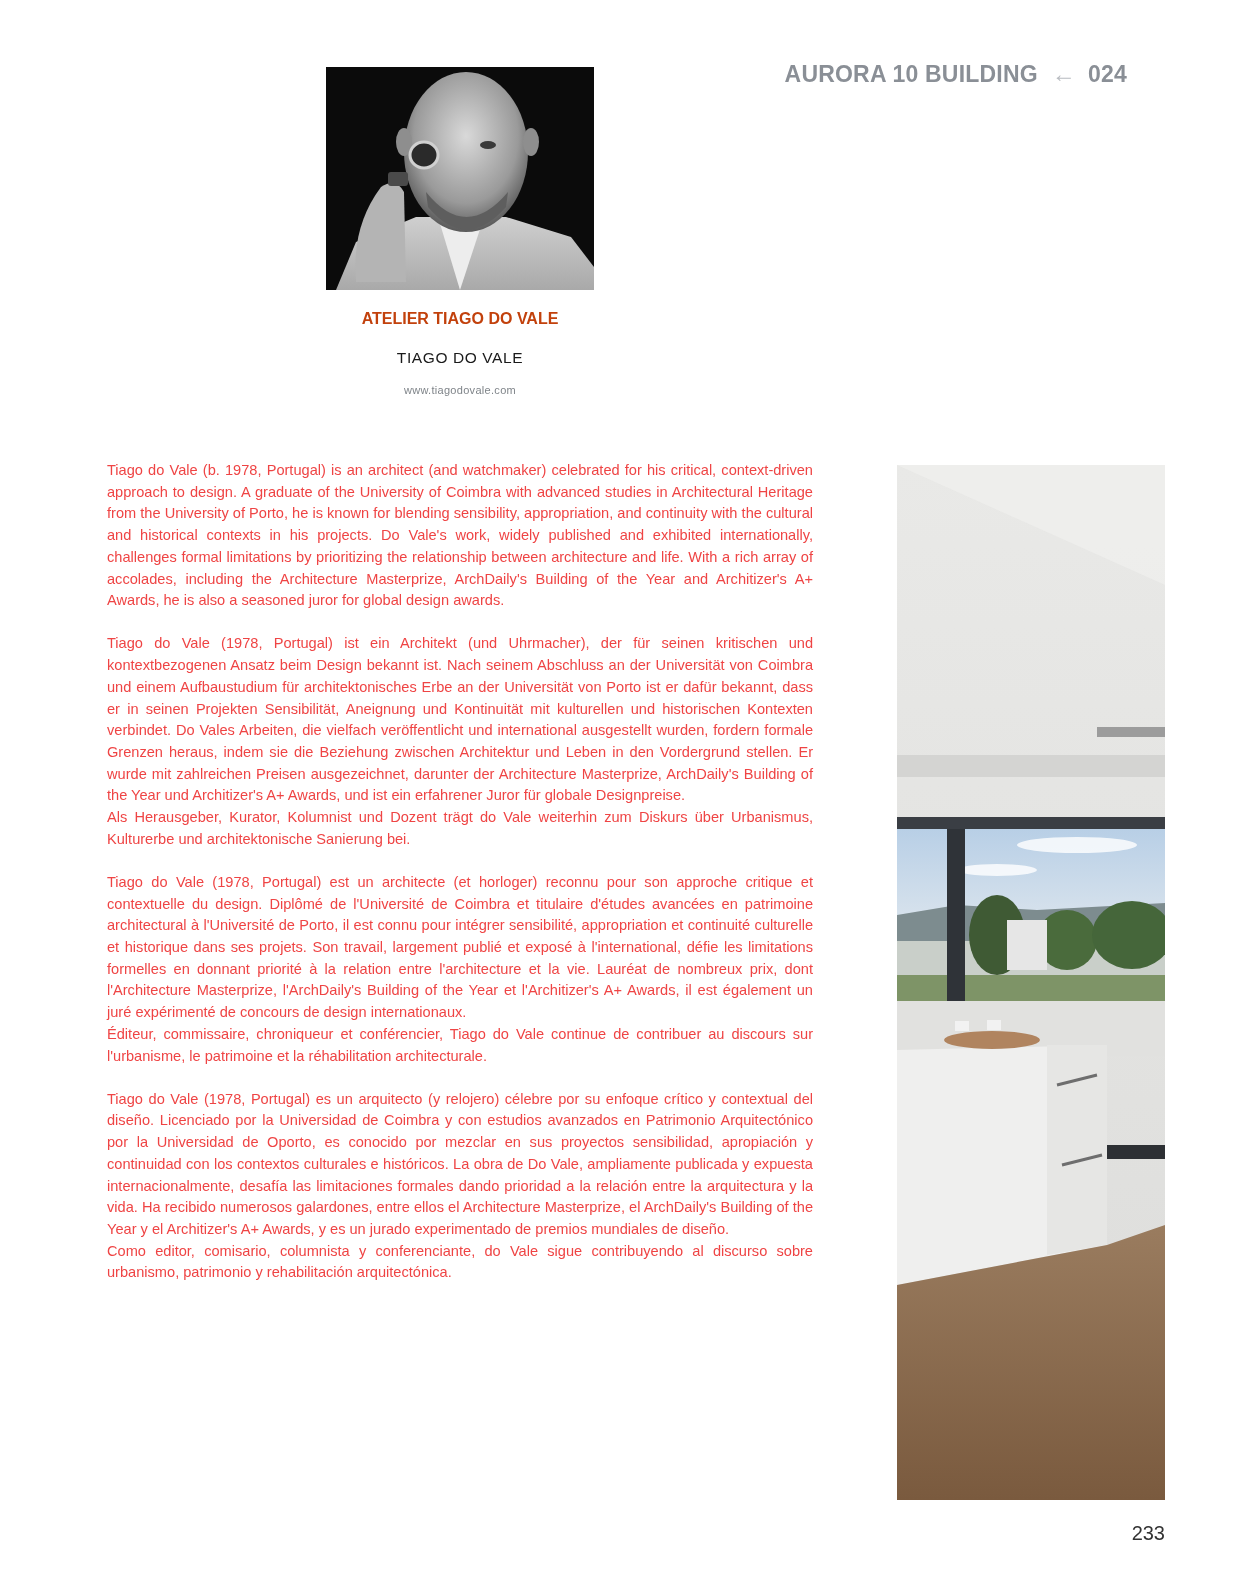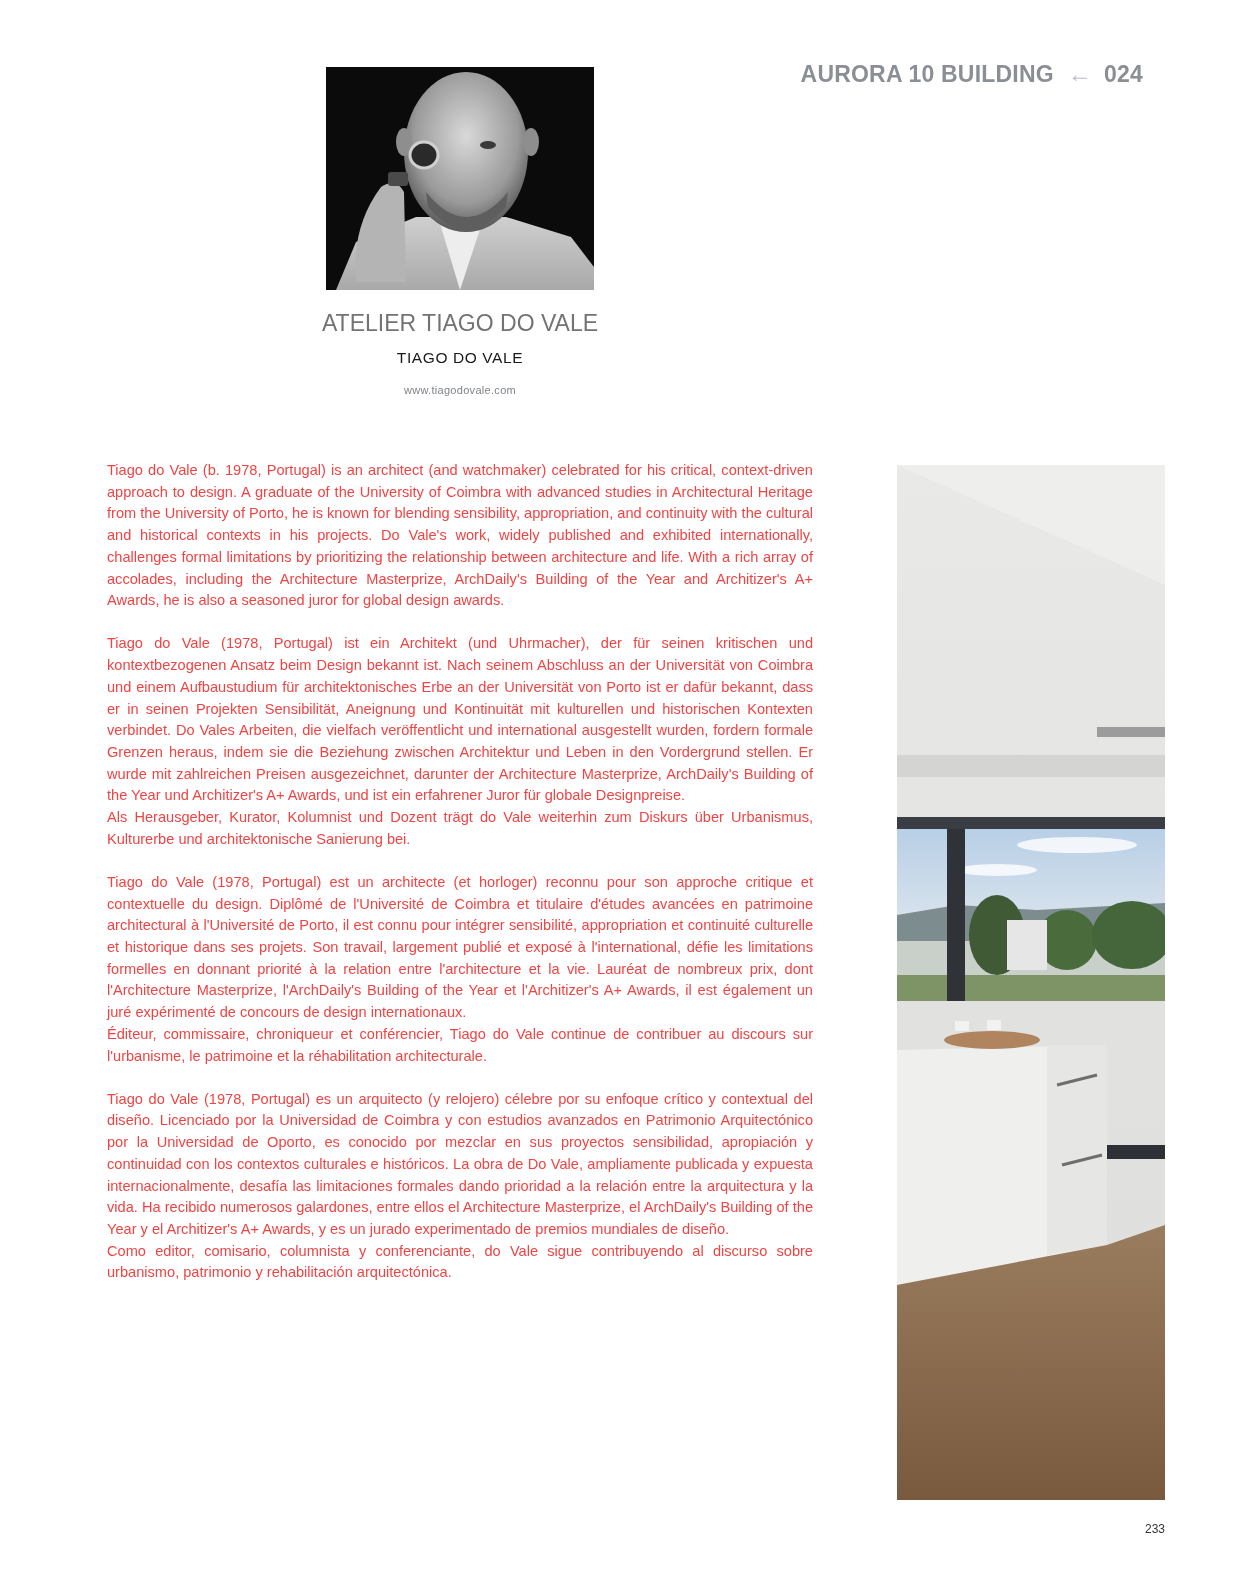--- a/index.html
+++ b/index.html
@@ -1,41 +1,41 @@
 <!DOCTYPE html>
 <html><head>
 <meta charset="utf-8">
 <style>
   html, body { margin: 0; padding: 0; background: #ffffff; }
   body { width: 1247px; height: 1586px; position: relative; overflow: hidden;
          font-family: "Liberation Sans", sans-serif; color: #1e1e1e; }
 
-  .header { position: absolute; top: 60px; right: 104px; display: flex; align-items: center;
+  .header { position: absolute; top: 60px; right: 120px; display: flex; align-items: center;
             font-weight: bold; font-size: 23px; color: #8a8f96; letter-spacing: 0.2px; }
   .header .arrow { margin: 0 12px 0 14px; font-weight: normal; color: #b9bcc1; font-size: 24px; }
 
   .portrait { position: absolute; left: 326px; top: 67px; width: 268px; height: 223px;
               background: #0a0a0a; overflow: hidden; }
   .portrait svg { width: 100%; height: 100%; display: block; }
 
   .studio { position: absolute; left: 270px; width: 380px; text-align: center; }
-  .studio-name { top: 310px; font-weight: normal; font-size: 23px; color: #737373; }
+  .studio-name { top: 310px; font-weight: bold; font-size: 16px; color: #c2410c; }
   .person-name { top: 349px; font-weight: normal; font-size: 15.5px; color: #1a1a1a; letter-spacing: 0.6px; }
   .website { top: 384px; font-size: 11px; color: #7f8489; letter-spacing: 0.3px; }
 
   .bio { position: absolute; left: 107px; top: 460px; width: 706px; }
   .bio p { margin: 0 0 21.5px 0; font-size: 14.6px; line-height: 21.7px; text-align: justify;
            hyphens: auto; color: #ef4444; }
   .bio p .line2 { display: block; }
 
   .photo { position: absolute; left: 897px; top: 465px; width: 268px; height: 1035px; overflow: hidden;
            background: #ececea; }
   .photo svg { width: 100%; height: 100%; display: block; }
 
-  .page-number { position: absolute; right: 82px; top: 1522px; font-size: 12px; color: #333; }
+  .page-number { position: absolute; right: 82px; top: 1522px; font-size: 20px; color: #333; }
 </style>
 </head>
 <body>
 
 <div class="header">
   <span>AURORA 10 BUILDING</span>
   <span class="arrow">←</span>
   <span>024</span>
 </div>
 

